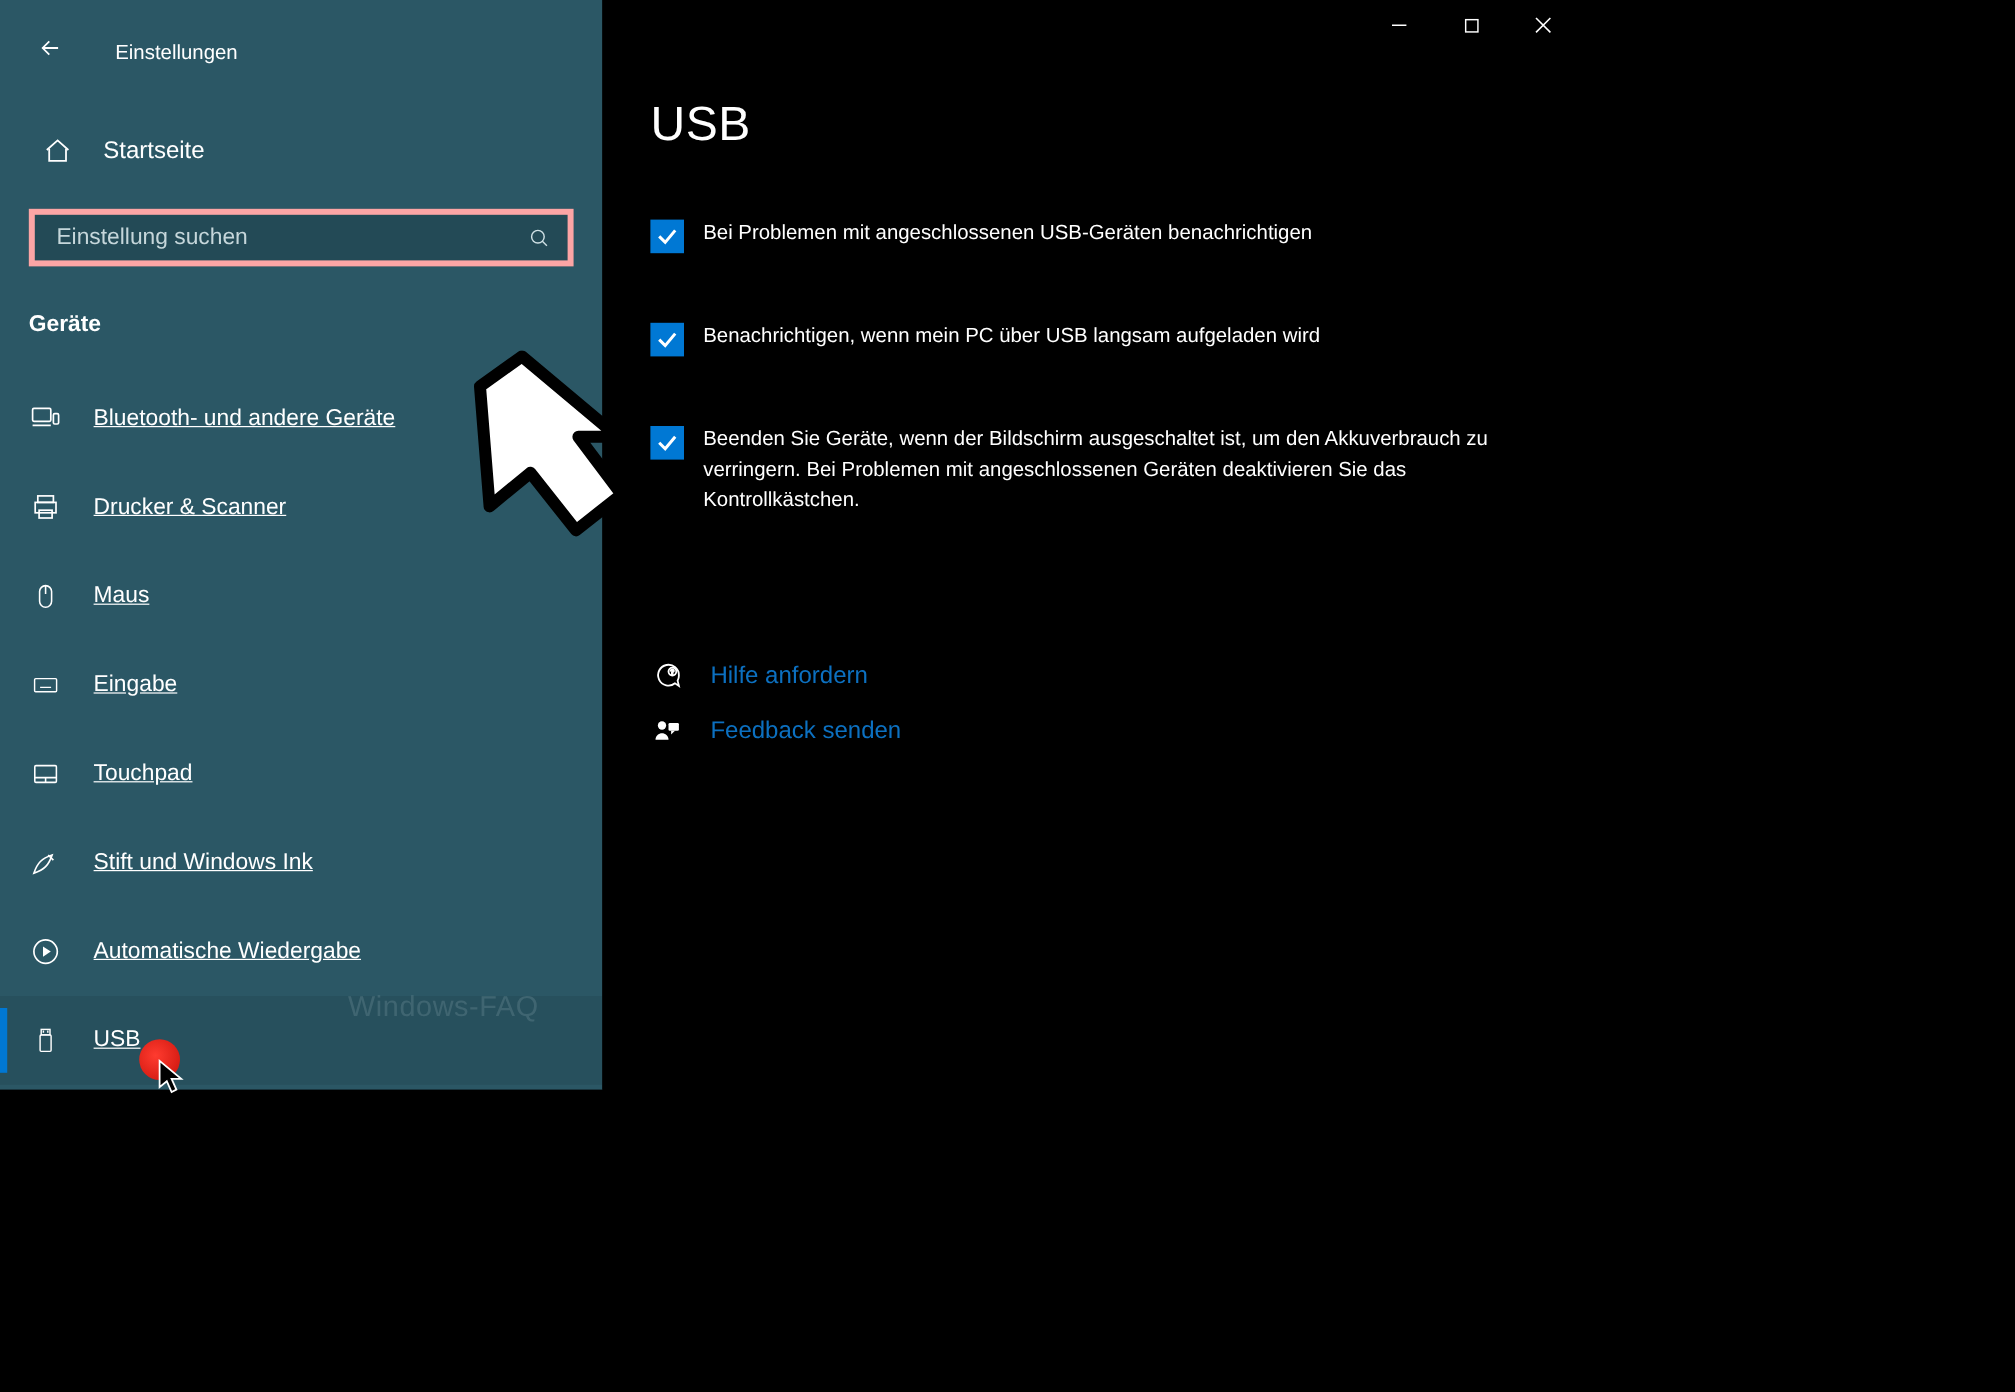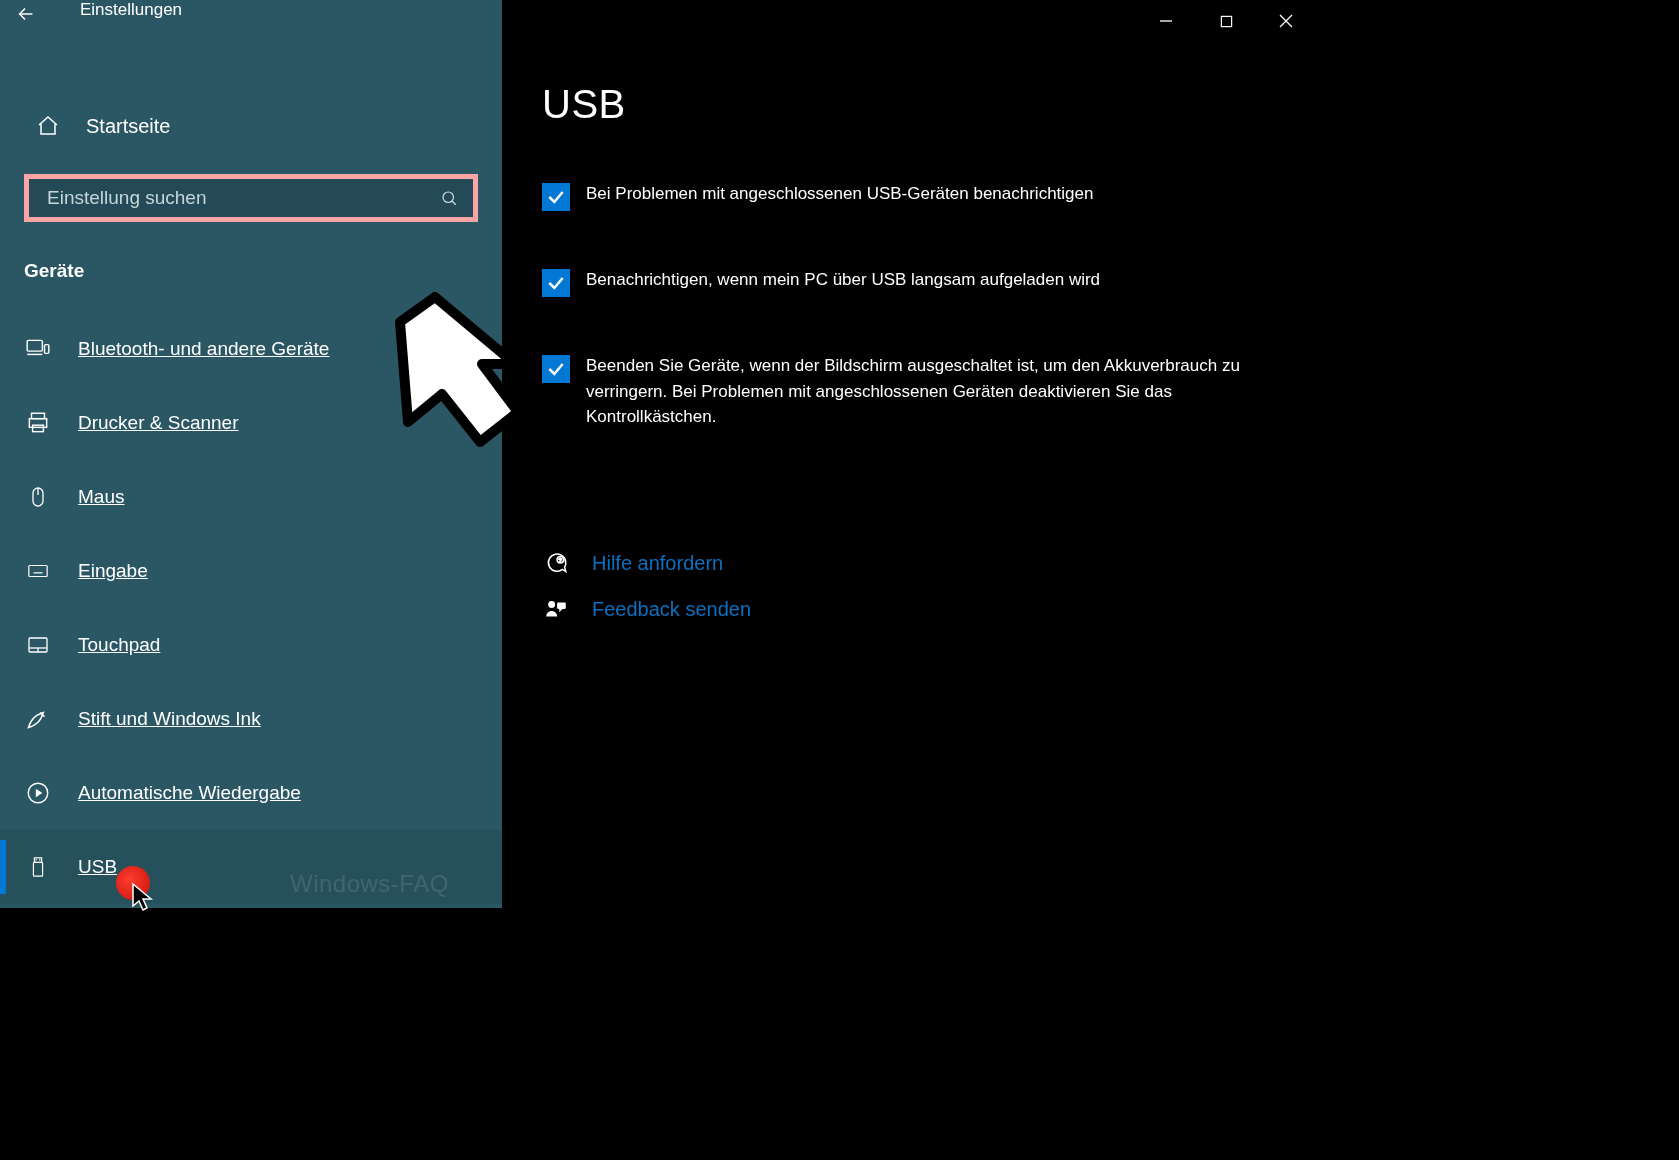--- a/index.html
+++ b/index.html
@@ -22,23 +22,23 @@
   .sidebar {
     width: 502px;
     background: #2b5765;
     display: flex;
     flex-direction: column;
     color: #fff;
     position: relative;
   }
   .titlebar-left {
     display: flex;
-    align-items: flex-start;
+    align-items: flex-end;
     height: 54px;
-    padding-left: 12px;
+    padding-left: 28px;
     gap: 40px;
   }
   .titlebar-left .back-btn {
     width: 28px;
     height: 28px;
     display: flex;
     align-items: center;
     justify-content: center;
     cursor: pointer;
   }
@@ -182,21 +182,21 @@
   }
   .cursor-overlay {
     position:absolute;
     left: 131px;
     top: 882px;
     pointer-events:none;
   }
   .watermark {
     position:absolute;
     left: 290px;
-    top: 870px;
+    top: 826px;
     font-size: 24px;
     color: rgba(180,200,205,0.18);
     font-weight:400;
     letter-spacing:0.5px;
     pointer-events:none;
     user-select:none;
   }
 </style>
 </head>
 <body>

